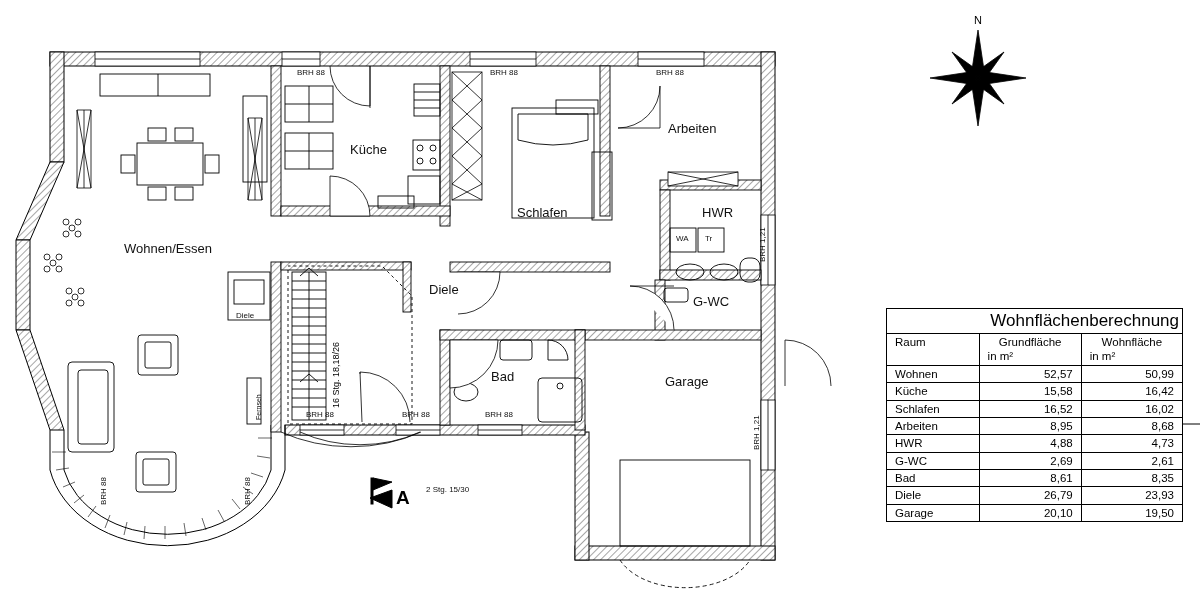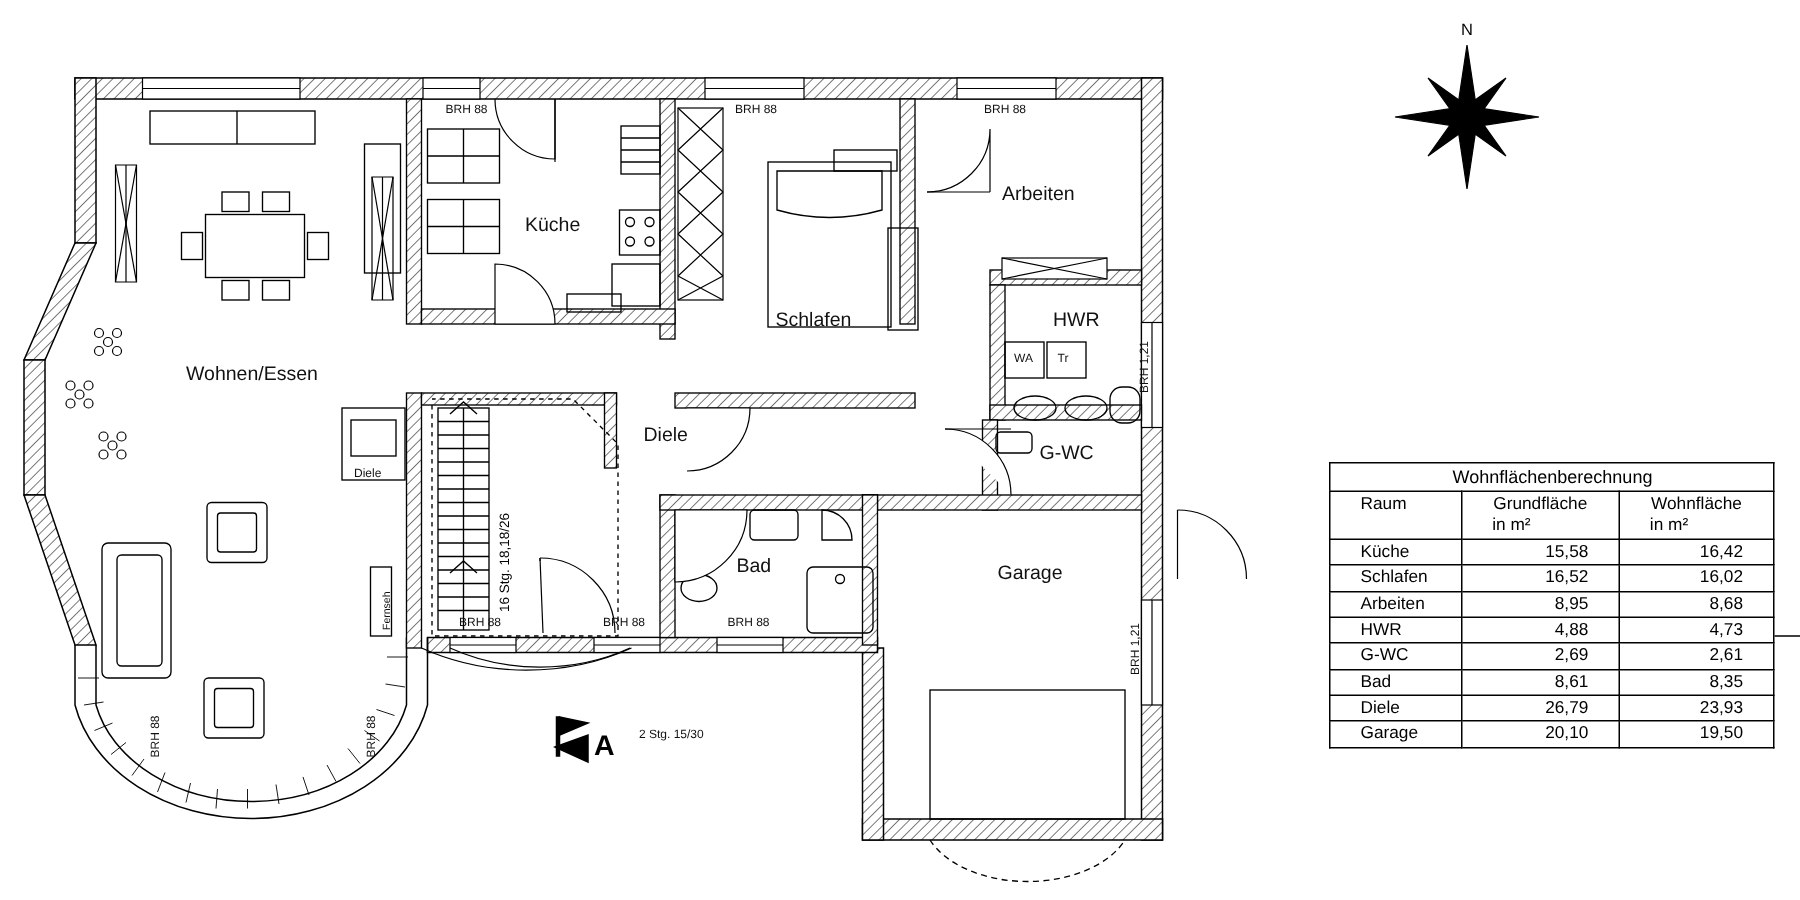--- a/index.html
+++ b/index.html
@@ -56,29 +56,29 @@
   #area-table {
     position: absolute;
     left: 886px;
     top: 308px;
     width: 297px;
     border-collapse: collapse;
     font-size: 11.5px;
   }
   #area-table caption {
     caption-side: top;
-    text-align: center;
-    font-size: 12px;
+    text-align: right;
+    font-size: 17px;
     padding: 2px 3px 2px 4px;
     border: 1px solid #000;
     border-bottom: none;
   }
   #area-table th, #area-table td {
     border: 1px solid #000;
-    padding: 1px 20px;
+    padding: 1px 8px;
     font-weight: normal;
     line-height: 1.25;
   }
   #area-table th.colhead {
     text-align: center;
     vertical-align: top;
   }
   #area-table td.name { text-align: left; }
   #area-table td.num { text-align: right; }
   #area-table tr.total td { font-weight: normal; }
@@ -443,20 +443,25 @@
         <span class="hdr-sub">in m²</span>
       </th>
       <th class="colhead" style="width:100px;">
         <span>Wohnfläche</span>
         <span class="hdr-sub">in m²</span>
       </th>
     </tr>
   </thead>
   <tbody>
     <tr>
+      <td class="name">Wohnen</td>
+      <td class="num">52,57</td>
+      <td class="num">50,99</td>
+    </tr>
+    <tr>
       <td class="name">Küche</td>
       <td class="num">15,58</td>
       <td class="num">16,42</td>
     </tr>
     <tr>
       <td class="name">Schlafen</td>
       <td class="num">16,52</td>
       <td class="num">16,02</td>
     </tr>
     <tr>

